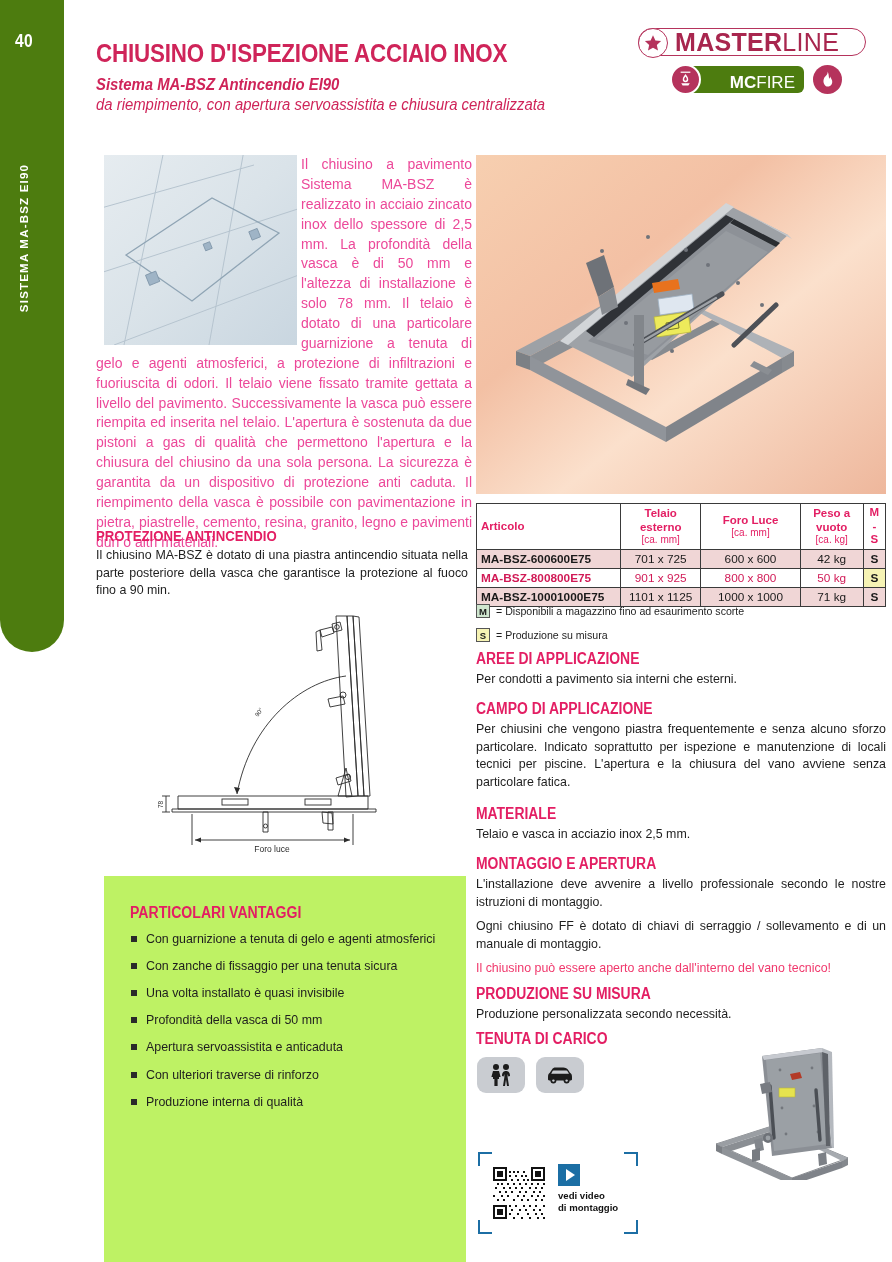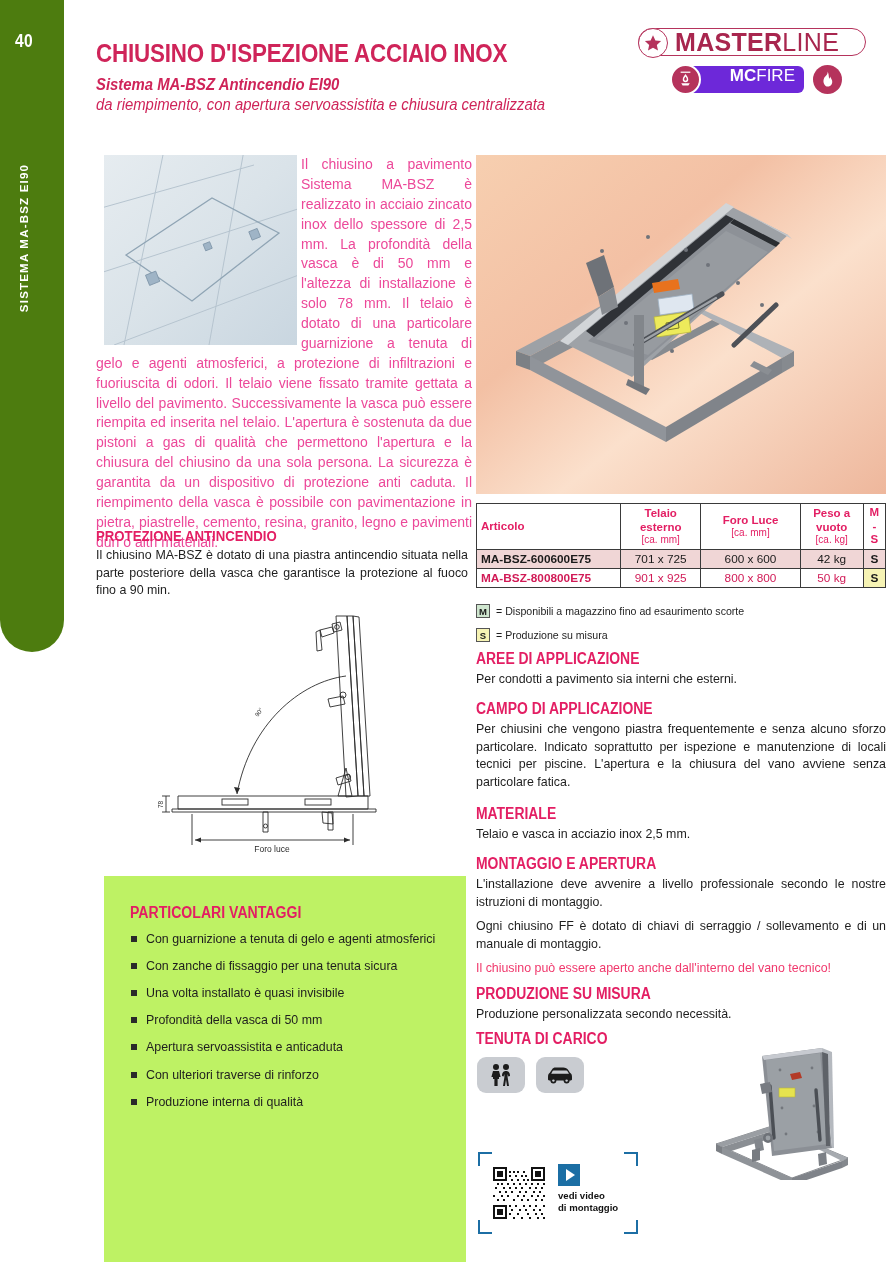--- a/index.html
+++ b/index.html
@@ -102,23 +102,23 @@
   .ml-bold { font-weight: bold; color: #a8264e; }
   .ml-light { font-weight: normal; color: #a8264e; }
 
   .mcfire-row {
     display: flex; align-items: center; gap: 9px;
     margin-top: 9px; margin-left: 42px;
   }
   .mcfire {
     position: relative;
     height: 27px; width: 124px;
-    background: #6d28d9;
+    background: #4d7c0f;
     border-radius: 6px;
-    display: flex; align-items: flex-start; justify-content: flex-end;
+    display: flex; align-items: flex-end; justify-content: flex-end;
     padding-right: 9px;
   }
   .mc-badge {
     position: absolute; left: -10px; top: -2px;
     width: 31px; height: 31px;
     border-radius: 50%;
     background: #b5335c;
     border: 2px solid #fff;
     display: flex; align-items: center; justify-content: center;
   }
@@ -572,20 +572,27 @@
       <td class="td-num">701 x 725</td>
       <td class="td-num">600 x 600</td>
       <td class="td-num">42 kg</td>
       <td class="td-ms">S</td>
     </tr>
     <tr class="row-b">
       <td class="td-art">MA-BSZ-800800E75</td>
       <td class="td-num">901 x 925</td>
       <td class="td-num">800 x 800</td>
       <td class="td-num">50 kg</td>
+      <td class="td-ms">S</td>
+    </tr>
+    <tr class="row-a">
+      <td class="td-art">MA-BSZ-10001000E75</td>
+      <td class="td-num">1101 x 1125</td>
+      <td class="td-num">1000 x 1000</td>
+      <td class="td-num">71 kg</td>
       <td class="td-ms">S</td>
     </tr>
   </tbody>
 </table>
 
 <div class="legend">
   <div class="legend-row">
     <div class="lg-box lg-m">M</div>
     <div class="lg-txt">= Disponibili a magazzino fino ad esaurimento scorte</div>
   </div>

